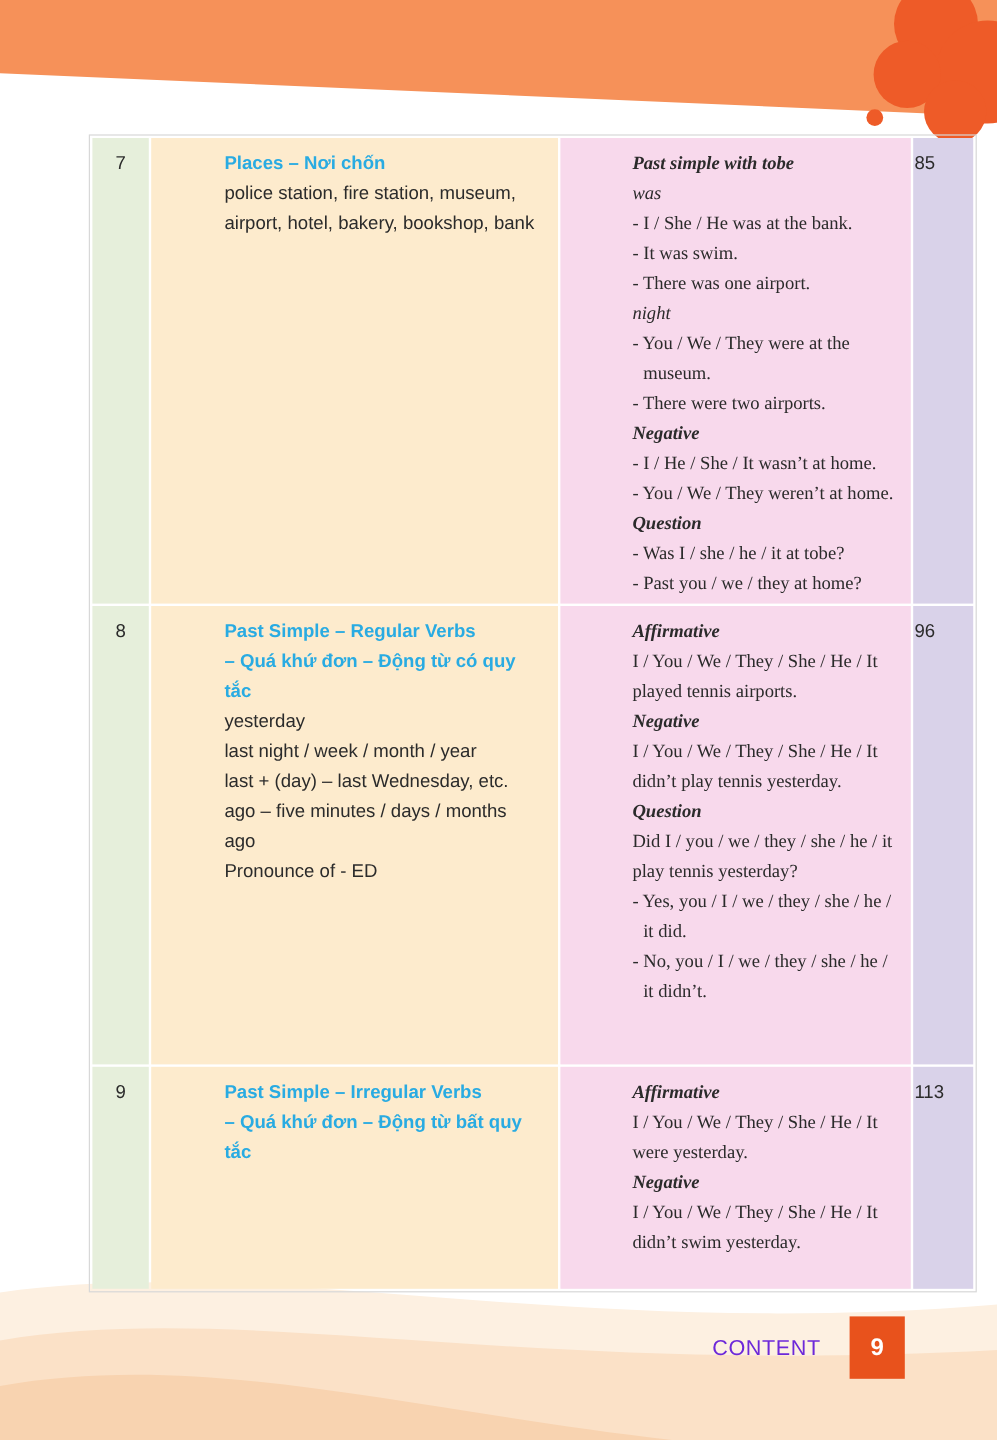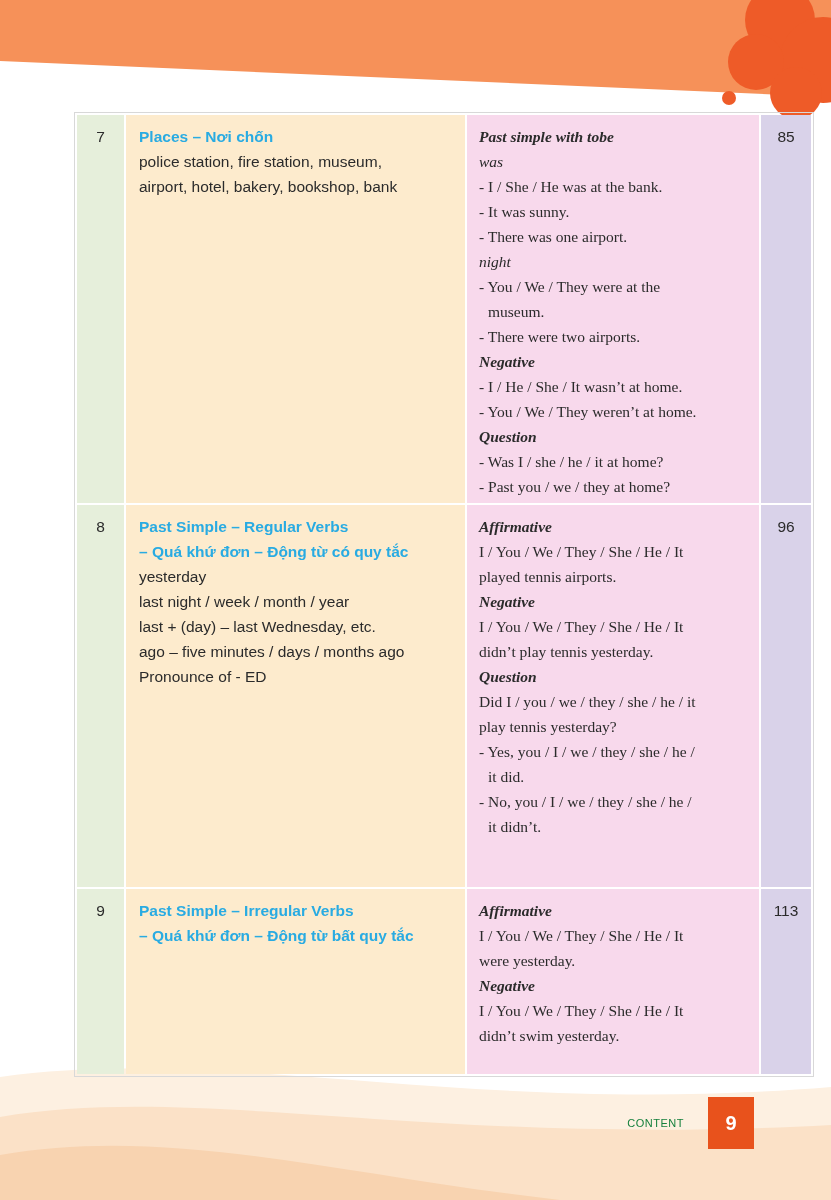--- a/index.html
+++ b/index.html
@@ -55,44 +55,44 @@
   }
   .grammar-cell {
     width: 268px;
     background: var(--col_grammar, #f8d9ec);
     padding: 9px 12px 4px 12px;
     font-family: Liberation Serif, serif;
   }
   .page-cell {
     width: 48px;
     background: var(--col_page, #d9d2e9);
-    text-align: center;
+    text-align: left;
     padding-top: 9px;
     font-size: 16px;
   }
 
-  .line { white-space: pre-wrap; }
+  .line { white-space: pre-wrap; margin-left: 48px; }
   .heading { color: var(--heading_blue, #29abe2); font-weight: bold; }
   .bold-italic { font-weight: bold; font-style: italic; }
   .italic { font-style: italic; }
   .indent { padding-left: 9px; }
 
   
   .footer {
     position: absolute;
     top: 1097px;
     right: 77px;
     z-index: 3;
     display: flex;
     align-items: center;
     gap: 24px;
   }
   .footer-label {
-    font-size: 11px;
-    color: #15803d;
+    font-size: 18px;
+    color: #6d28d9;
     letter-spacing: 0.5px;
   }
   .page-badge {
     width: 46px;
     height: 52px;
     background: var(--badge, #e8521c);
     color: #ffffff;
     display: flex;
     align-items: center;
     justify-content: center;
@@ -130,31 +130,31 @@
     </td>
     <td class="topic-cell">
             <div class="line heading">Places – Nơi chốn</div>
             <div class="line normal">police station, fire station, museum,</div>
             <div class="line normal">airport, hotel, bakery, bookshop, bank</div>
           </td>
     <td class="grammar-cell">
             <div class="line bold-italic">Past simple with tobe</div>
             <div class="line italic">was</div>
             <div class="line normal">- I / She / He was at the bank.</div>
-            <div class="line normal">- It was sunny.</div>
+            <div class="line normal">- It was swim.</div>
             <div class="line normal">- There was one airport.</div>
             <div class="line italic">night</div>
             <div class="line normal">- You / We / They were at the</div>
             <div class="line indent">museum.</div>
             <div class="line normal">- There were two airports.</div>
             <div class="line bold-italic">Negative</div>
             <div class="line normal">- I / He / She / It wasn’t at home.</div>
             <div class="line normal">- You / We / They weren’t at home.</div>
             <div class="line bold-italic">Question</div>
-            <div class="line normal">- Was I / she / he / it at home?</div>
+            <div class="line normal">- Was I / she / he / it at tobe?</div>
             <div class="line normal">- Past you / we / they at home?</div>
           </td>
     <td class="page-cell">
       <div>85</div>
     </td>
   </tr>
 
   <tr>
     <td class="unit-cell">
       <div>8</div>

